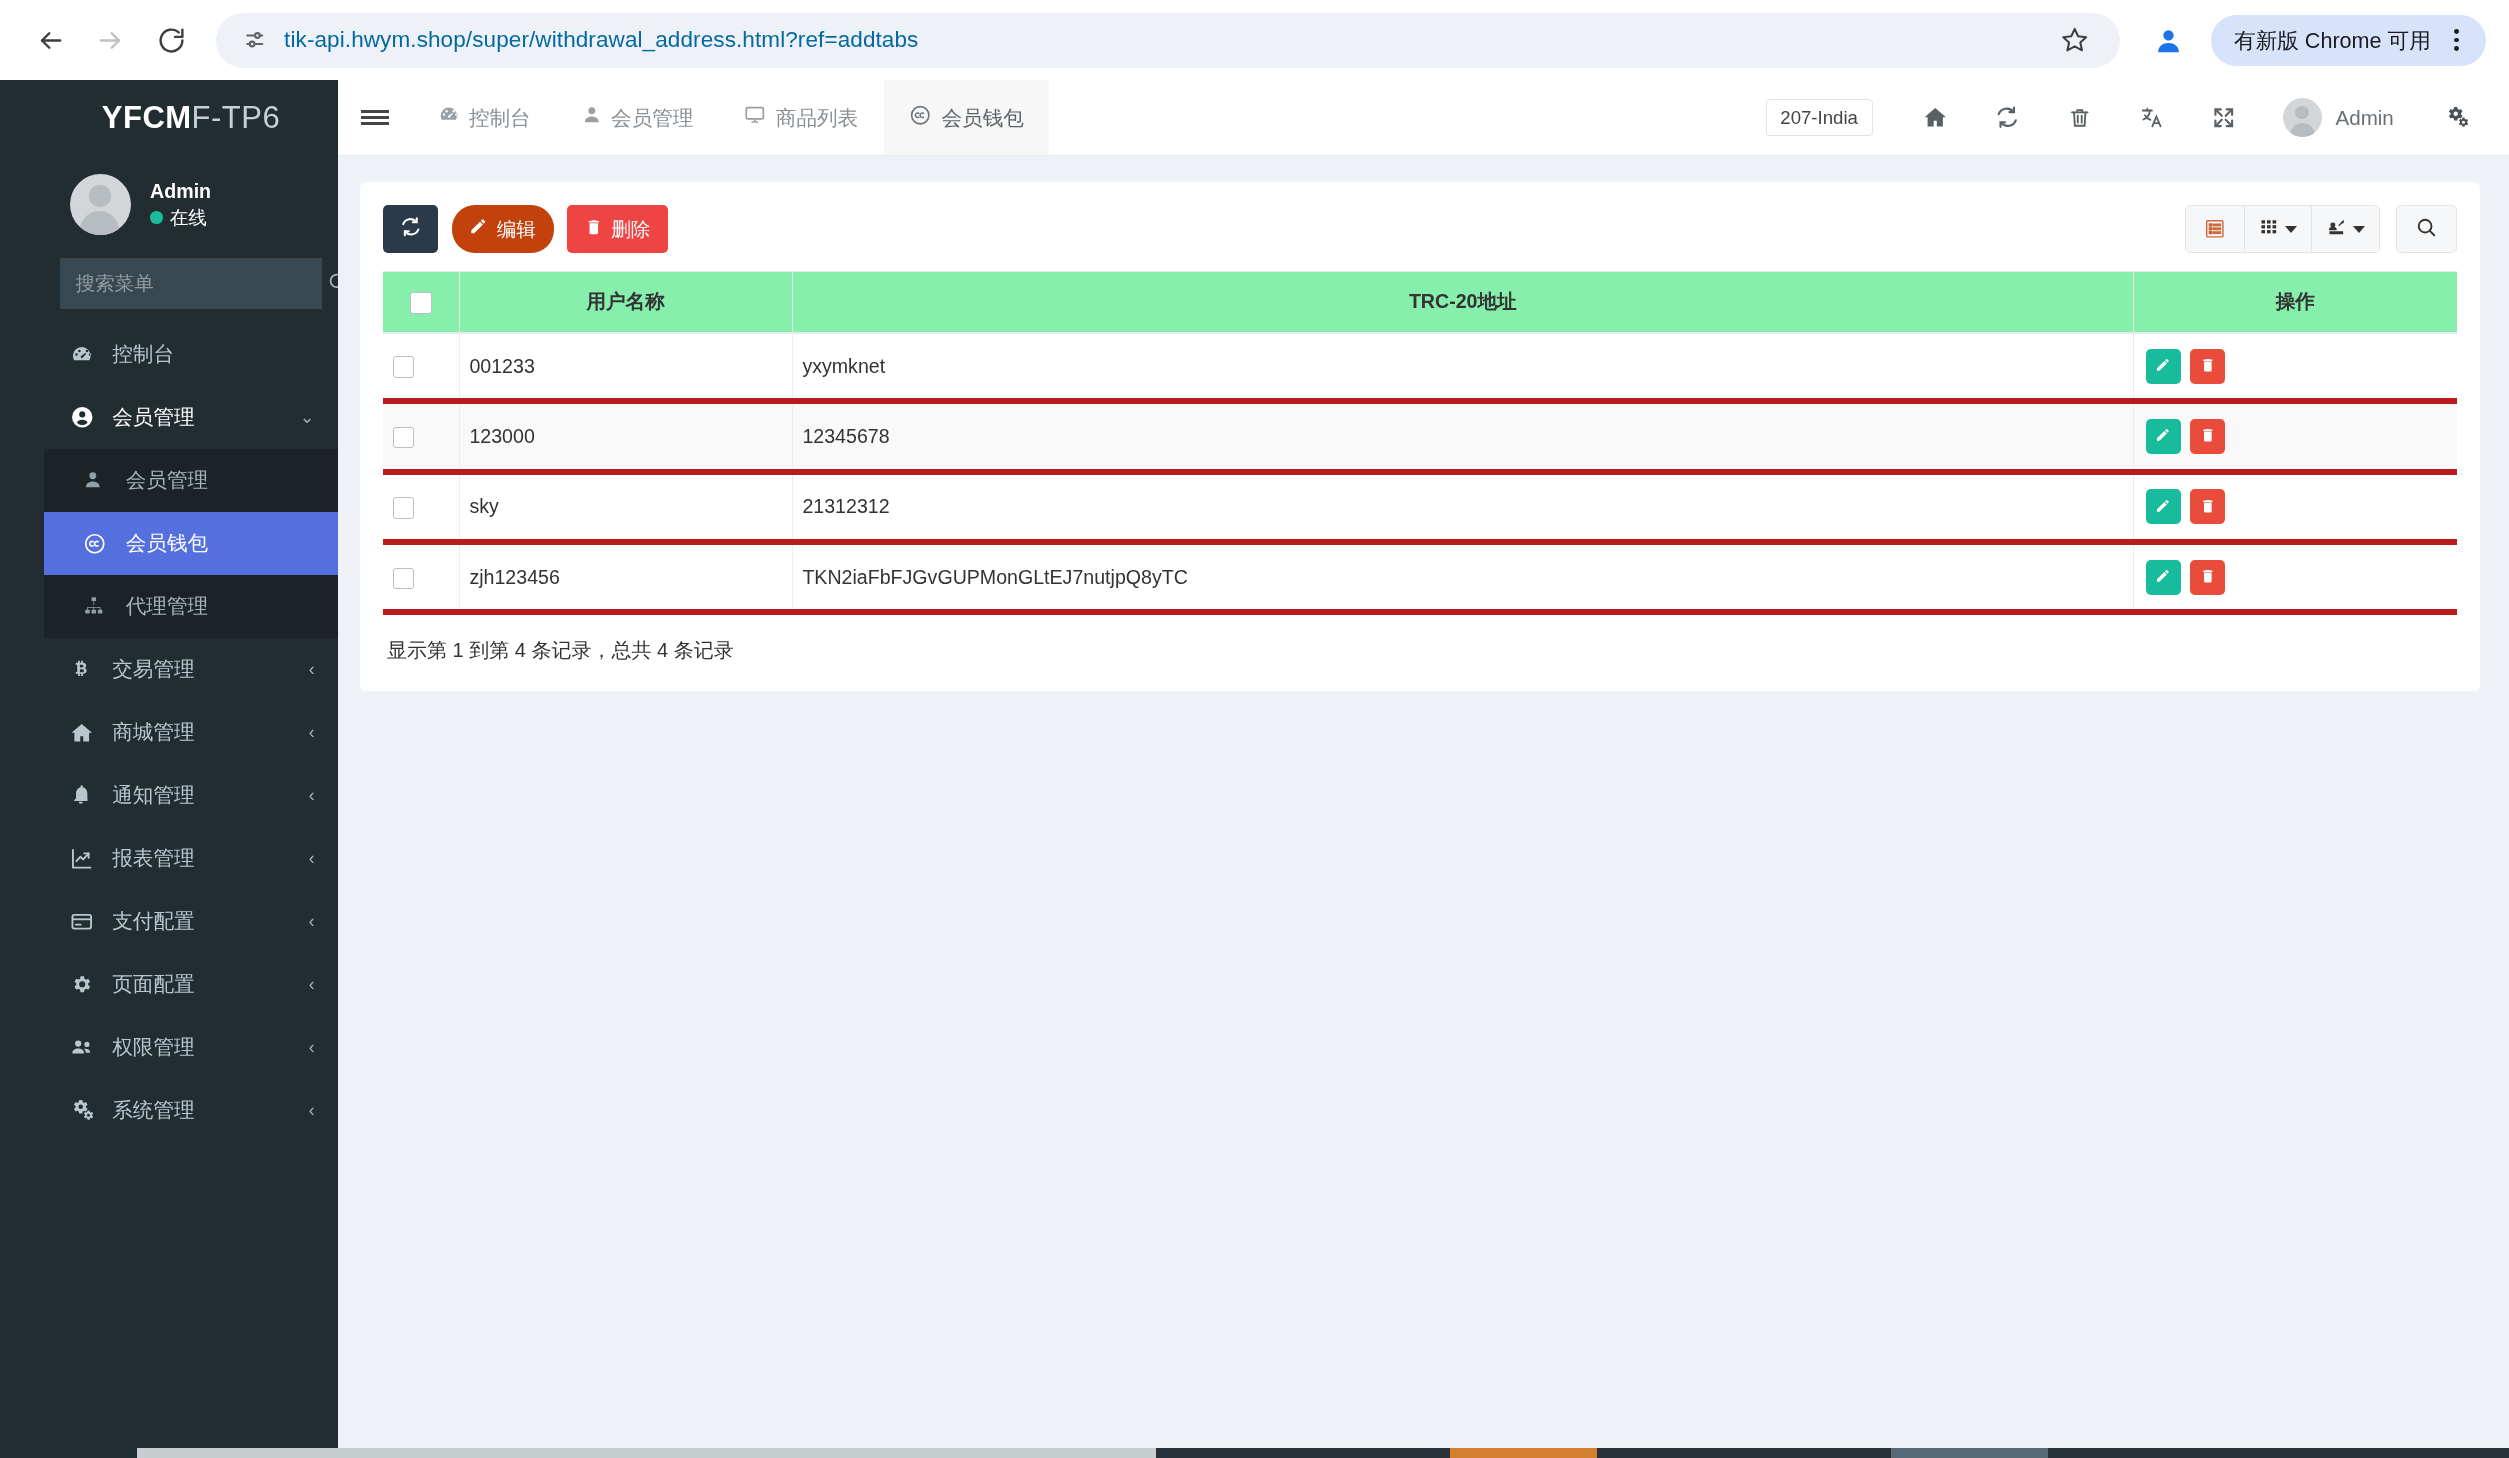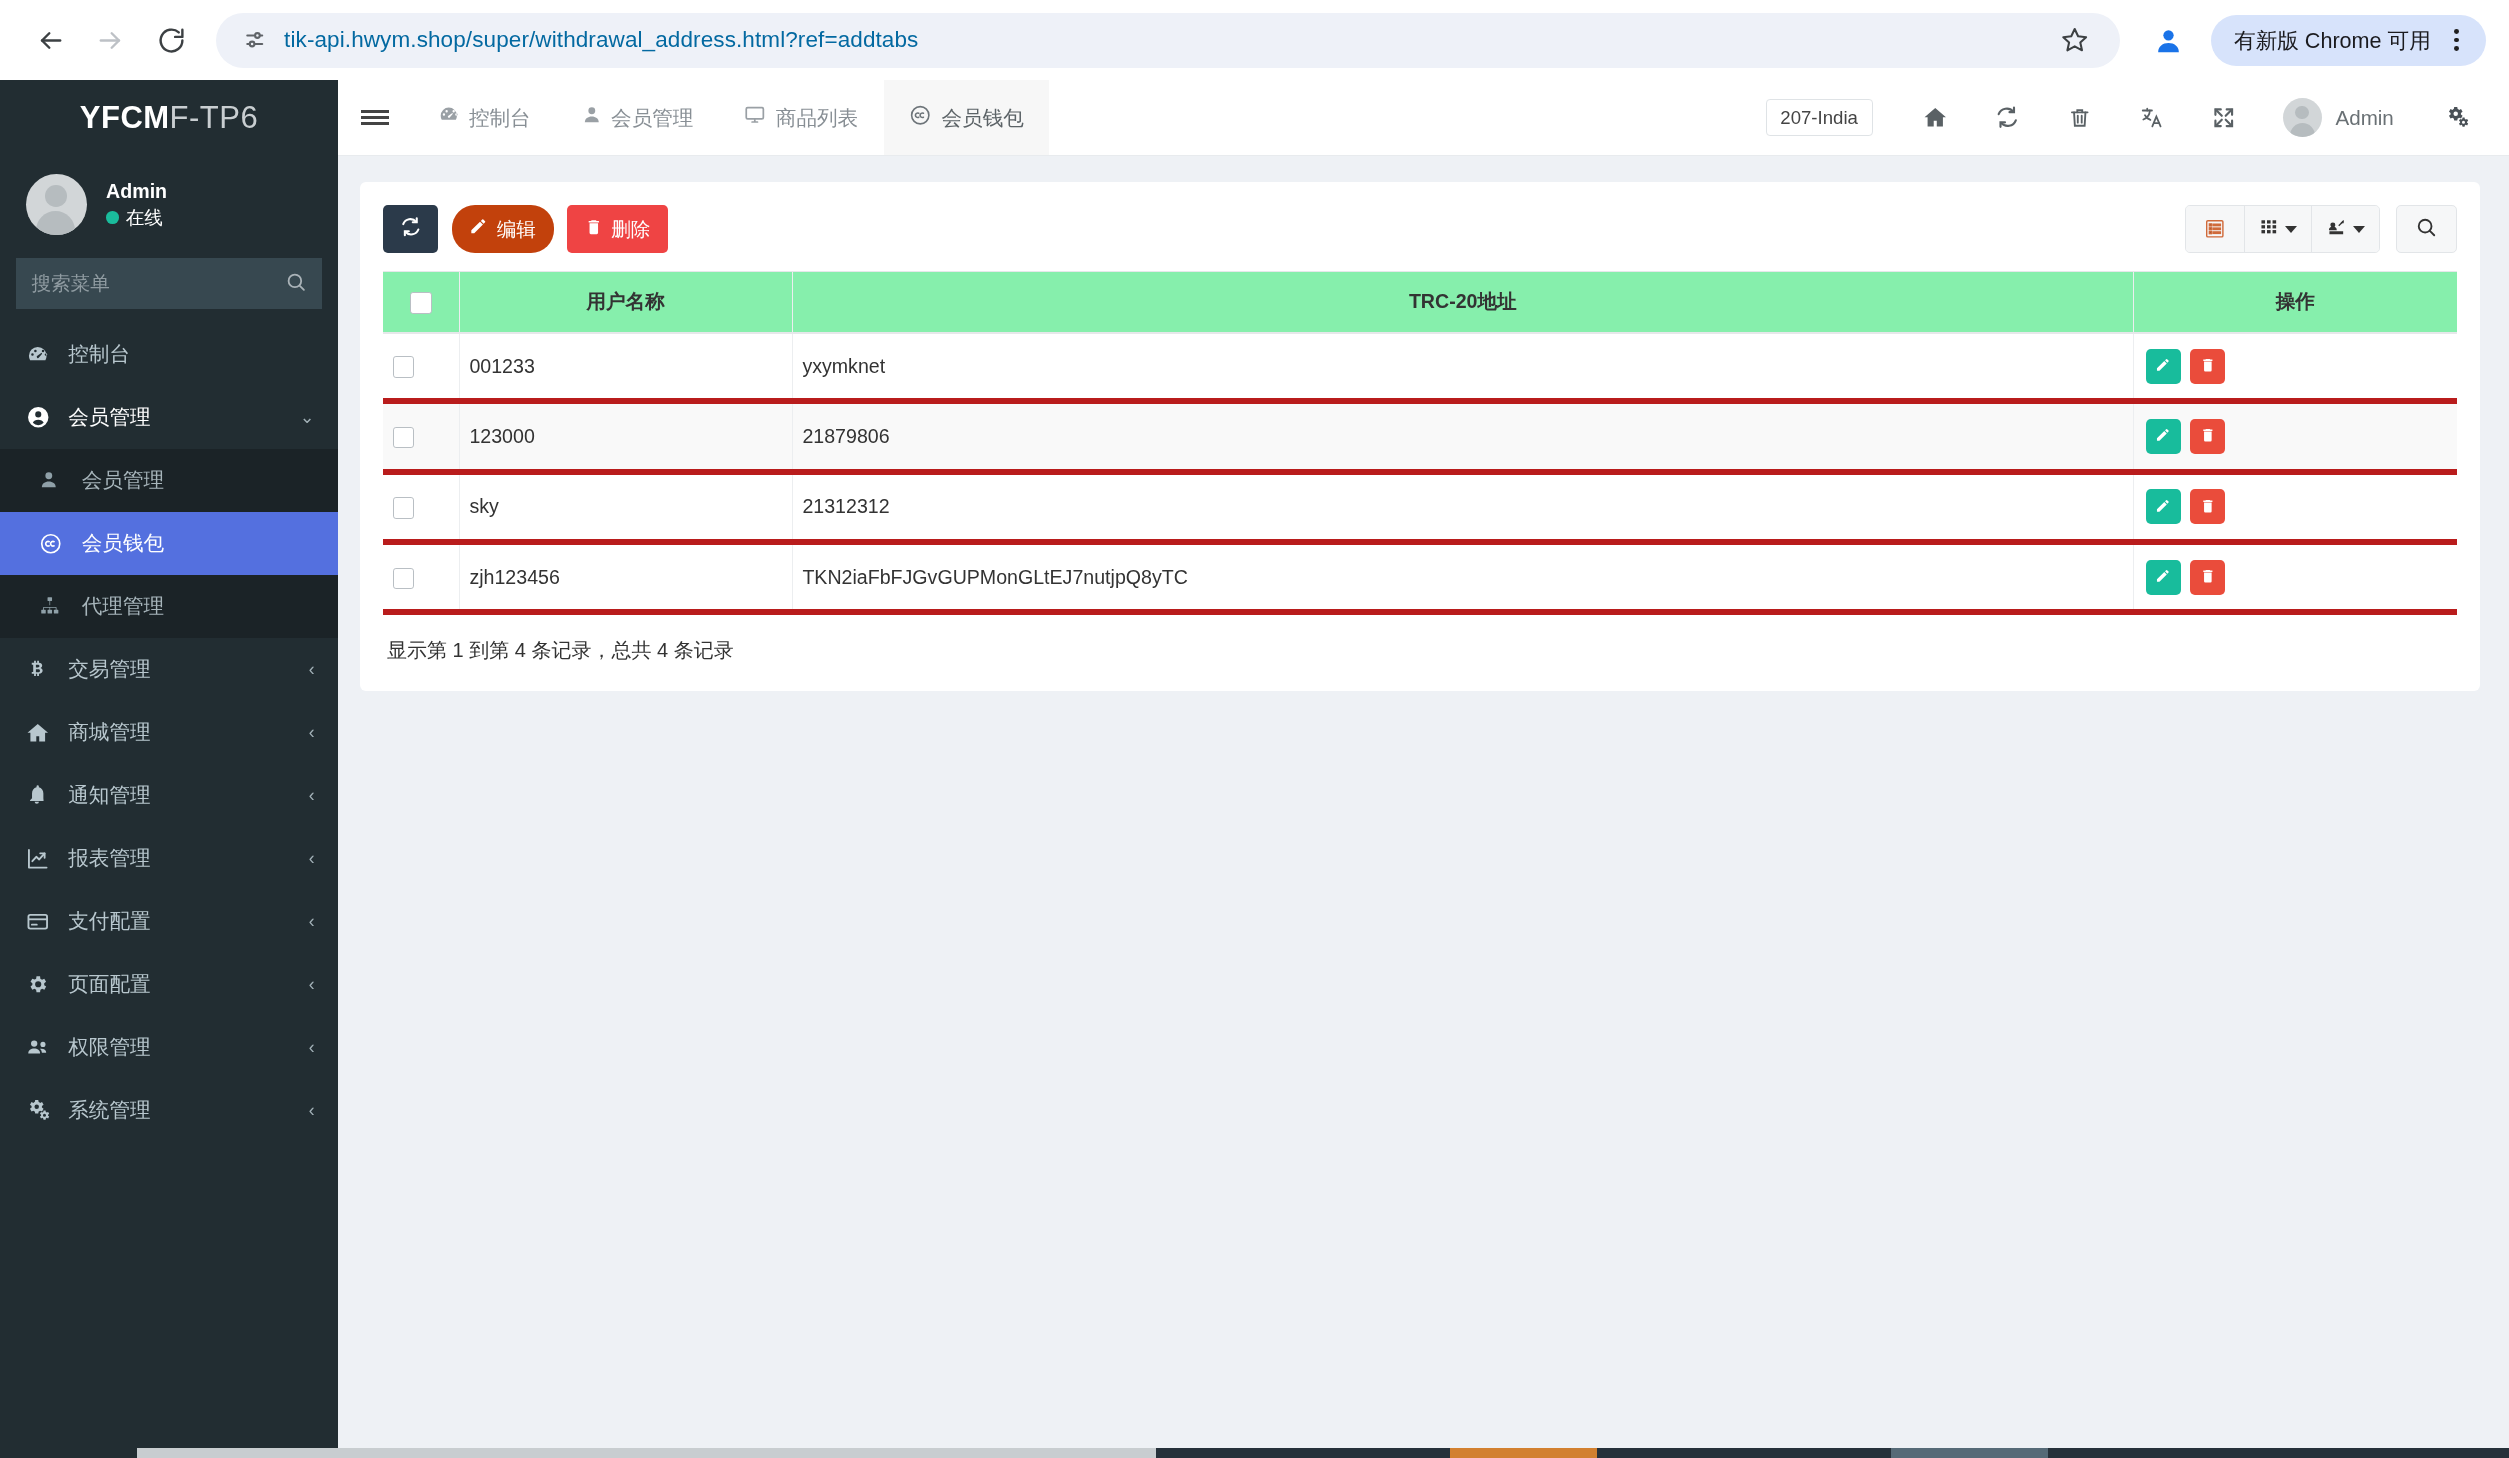--- a/index.html
+++ b/index.html
@@ -41,21 +41,21 @@
   .update-pill span { font-size:21.6px; color:#1b1b1f; white-space:nowrap;}
   .kebab { width:39px; height:43px; display:flex; flex-direction:column; align-items:center; justify-content:center; gap:3.9px;}
   .kebab i { width:4.9px; height:4.9px; border-radius:50%; background:#1f1f1f; display:block;}
 
   
   .app { display:flex; width:2509px; height:1378px; }
 
   
   .sidebar {
     width:338px; flex:0 0 338px; background:#222d32; height:100%;
-    overflow:hidden; position:relative;
+    overflow:hidden; position:relative;padding-left:44px;
   }
   .logo {
     height:76px; display:flex; align-items:center; justify-content:center;
     font-size:31px; font-weight:bold; letter-spacing:0.5px;
   }
   .logo .bright { color:#ffffff; }
   .logo .dim { color:#c9ced1; font-weight:normal;}
   .userpanel { display:flex; align-items:center; padding:17.6px 0 19.6px 25.5px; gap:19.6px; }
   .avatar-lg {
     width:61px; height:61px; border-radius:50%; background:#d2d6d8;
@@ -637,21 +637,21 @@
                 <button class="act-btn act-del">
                     <span><svg width="15.7" height="15.7" viewBox="0 0 24 24" fill="#fff">
                         <path d="M6.2 20.2A1.8 1.8 0 0 0 8 22h8a1.8 1.8 0 0 0 1.8-1.8V7H6.2zM19 4h-3.2l-.9-1H9.1l-.9 1H5v2h14z"></path>
                       </svg></span>
                   </button>
               </td>
             </tr>
             <tr class="odd">
               <td><span class="cb"></span></td>
               <td>123000</td>
-              <td>21879806</td>
+              <td>12345678</td>
               <td>
                 <button class="act-btn act-edit">
                     <span><svg width="15.7" height="15.7" viewBox="0 0 24 24" fill="#fff">
                         <path d="M3 17.2V21h3.8L18 9.8 14.2 6zM20.7 6.9a1 1 0 0 0 0-1.4l-2.2-2.2a1 1 0 0 0-1.4 0l-1.8 1.8L18.9 8.7z"></path>
                       </svg></span>
                   </button>
                 <button class="act-btn act-del">
                     <span><svg width="15.7" height="15.7" viewBox="0 0 24 24" fill="#fff">
                         <path d="M6.2 20.2A1.8 1.8 0 0 0 8 22h8a1.8 1.8 0 0 0 1.8-1.8V7H6.2zM19 4h-3.2l-.9-1H9.1l-.9 1H5v2h14z"></path>
                       </svg></span>

